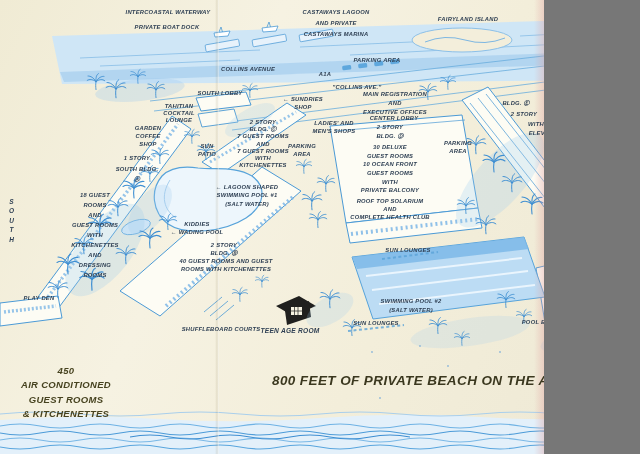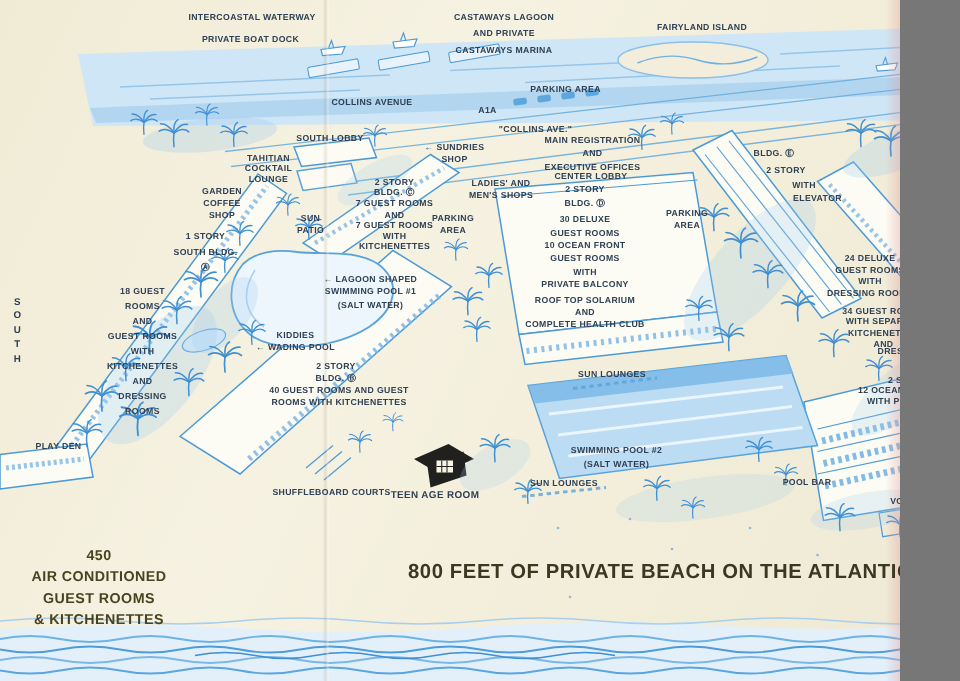--- a/index.html
+++ b/index.html
@@ -1,19 +1,20 @@
 <!DOCTYPE html>
 <html><head>
 <meta charset="utf-8">
 <style>
   html,body{margin:0;padding:0;background:#777;}
   .stage{
-    position:relative;width:600px;height:454px;overflow:hidden;
+    position:relative;width:544px;height:454px;overflow:hidden;
     background:linear-gradient(115deg,#f0ebd4 0%,#f6f2e2 38%,#f3eeda 70%,#efead6 100%);
     font-family:"Liberation Sans","DejaVu Sans",sans-serif;
+    font-style:italic;
   }
   .art{position:absolute;left:0;top:0;}
   .map-label{
     position:absolute;font-weight:700;white-space:pre;text-align:center;
     transform:translateX(-50%);letter-spacing:.25px;line-height:1.3;
     font-family:"Liberation Sans","DejaVu Sans",sans-serif;
   }
   .map-label.left{transform:none;text-align:left;}
   .headline{
     position:absolute;left:272px;top:373px;font-size:13.5px;font-weight:700;

